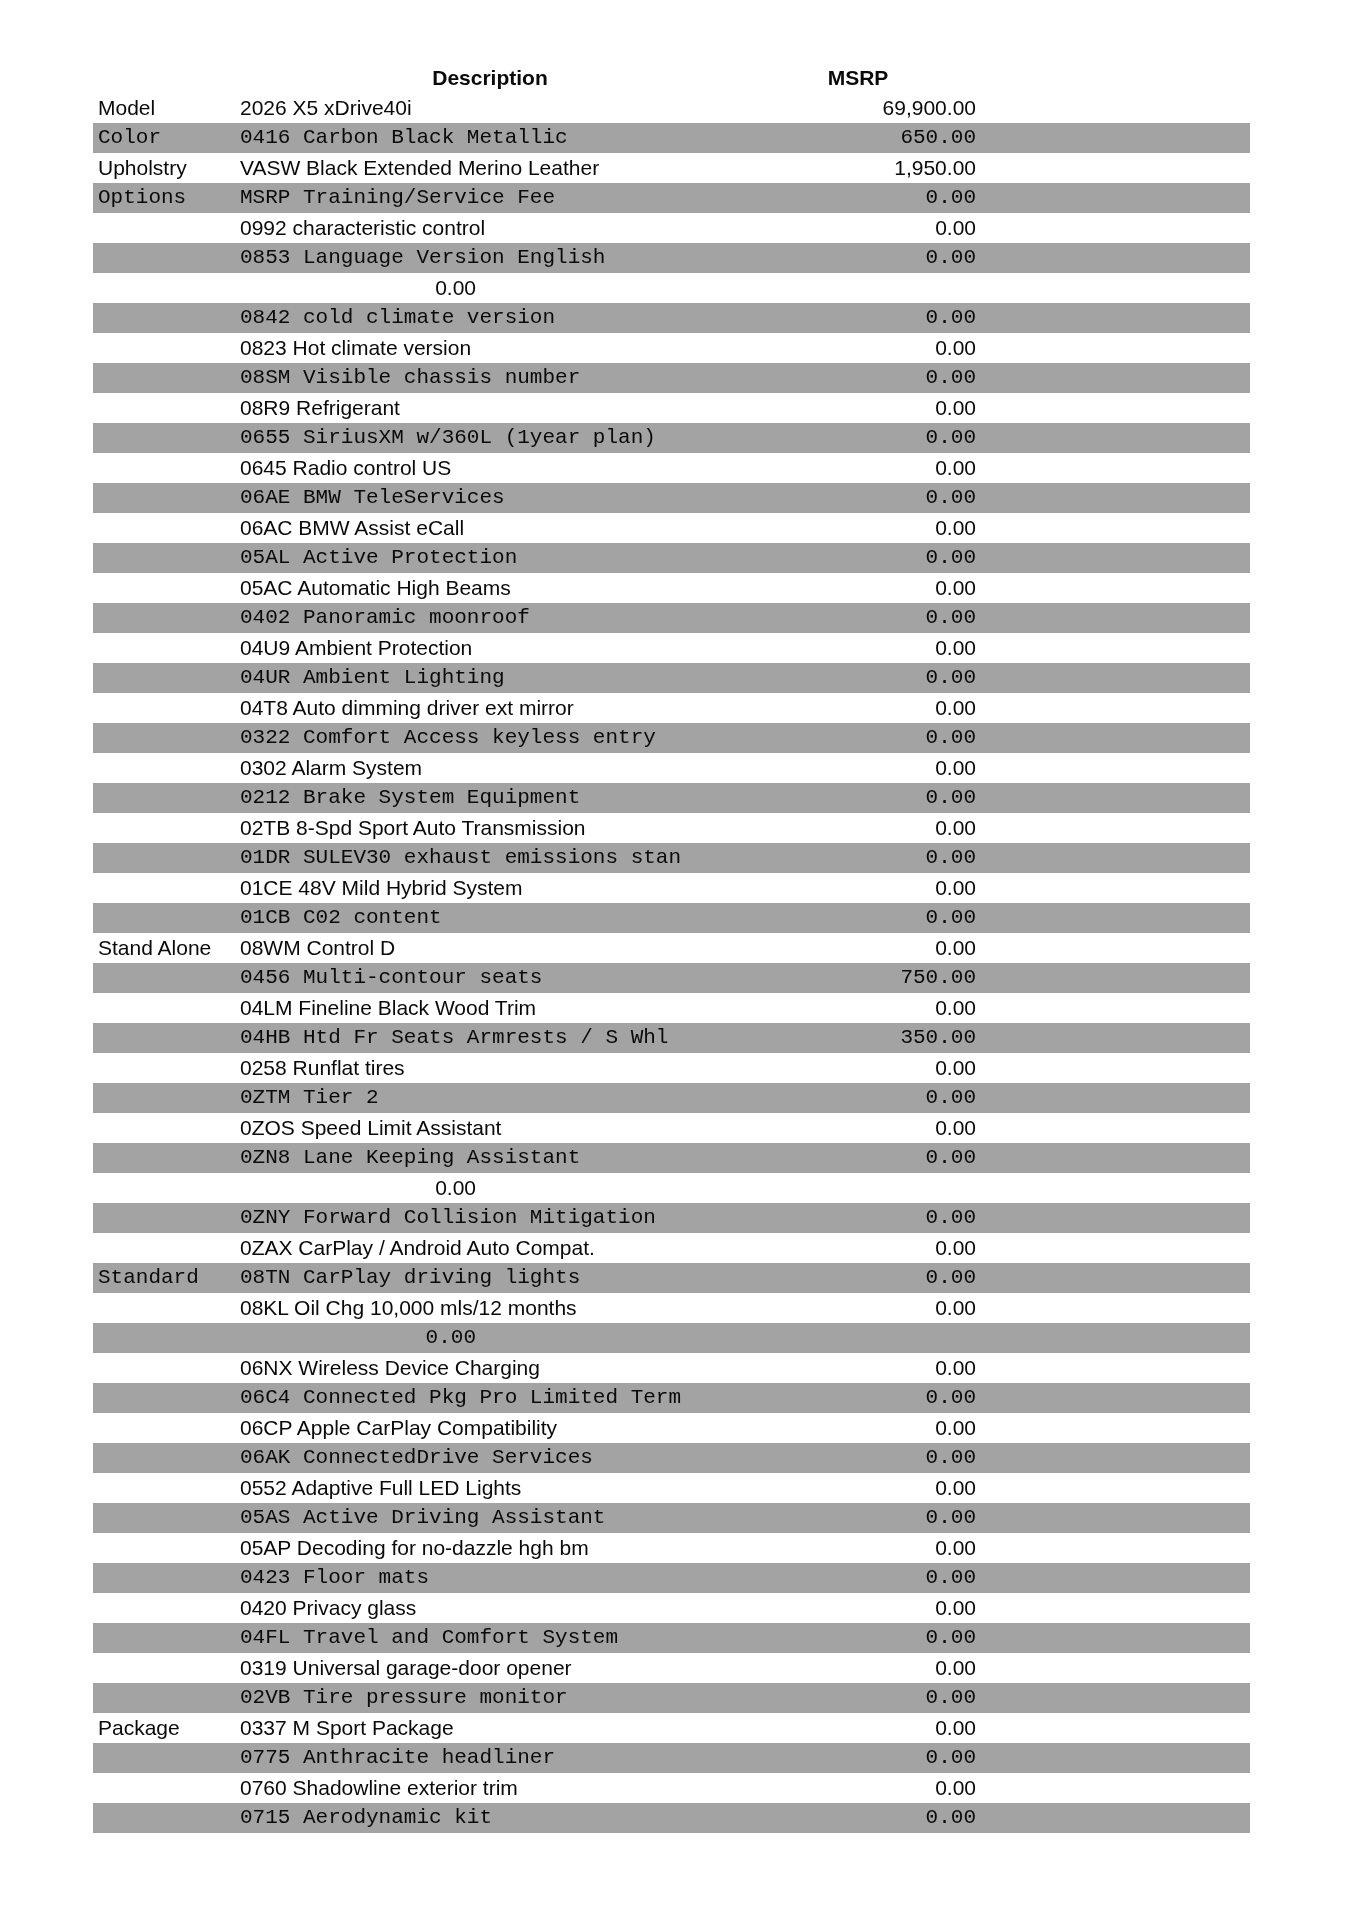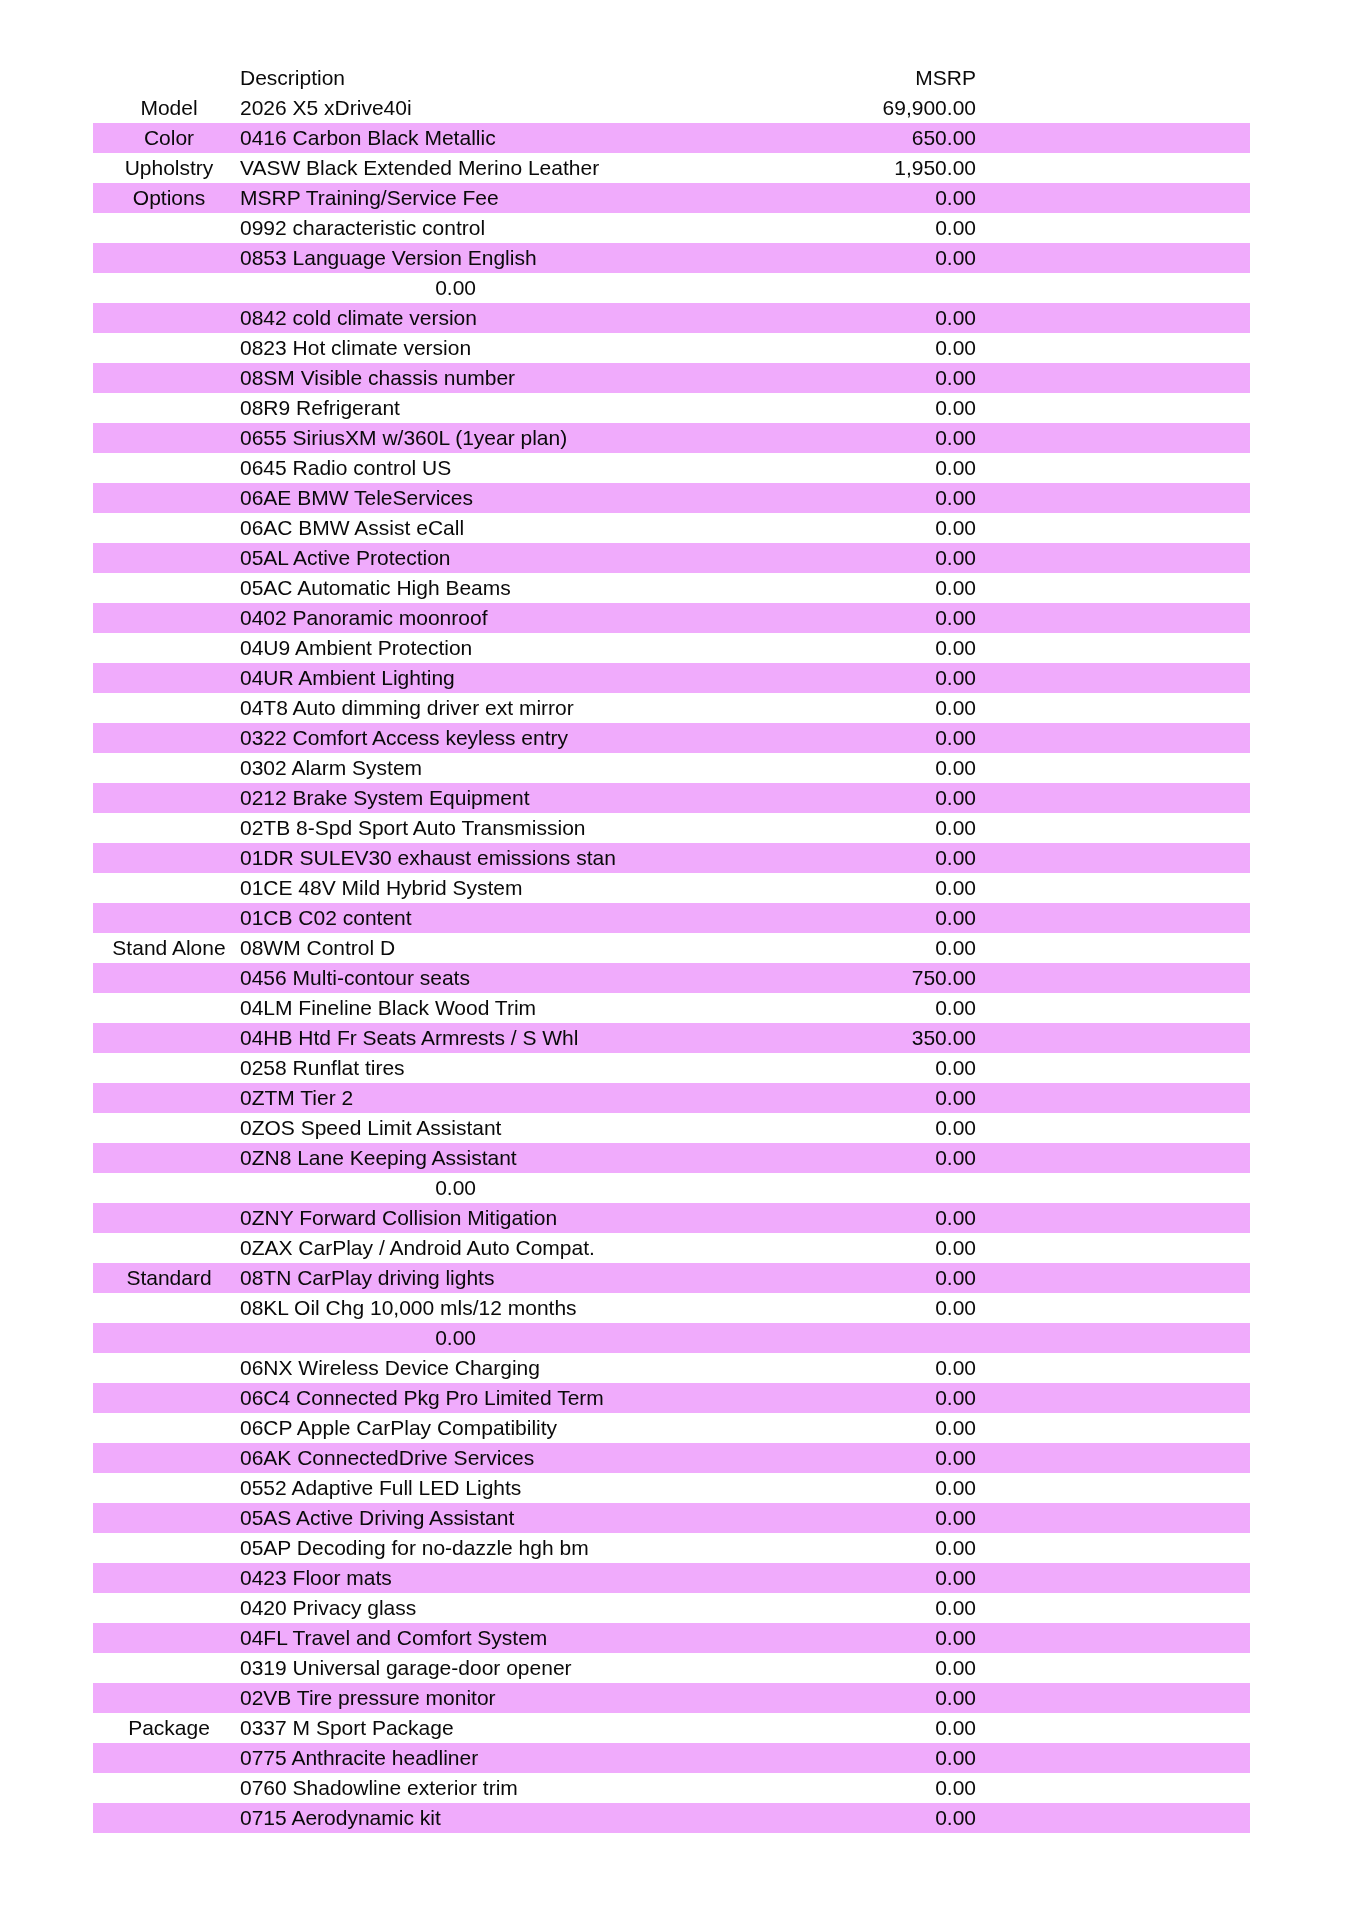--- a/index.html
+++ b/index.html
@@ -22,44 +22,45 @@
   }
   .row {
     display: flex;
     height: 30px;
     line-height: 30px;
     font-size: 21px;
     white-space: nowrap;
     overflow: hidden;
   }
   .row.alt {
-    background: #f0abfc;
+    background: #a3a3a3;
+    font-family: Liberation Mono, monospace;
   }
   .cell-cat {
     width: 147px;
     padding-left: 5px;
     box-sizing: border-box;
     flex: none;
-    text-align: center;
   }
   .cell-desc {
     width: 500px;
     flex: none;
   }
   .cell-msrp {
     width: 236px;
     flex: none;
     text-align: right;
   }
   .cell-spacer {
     flex: 1;
   }
   .header-row .cell-desc,
   .header-row .cell-msrp {
-    font-weight: normal;
+    font-weight: bold;
+    text-align: center;
   }
 </style>
 </head>
 <body>
 
 <div class="sheet">
   <div class="row header-row">
     <div class="cell-cat"></div>
     <div class="cell-desc">Description</div>
     <div class="cell-msrp">MSRP</div>

